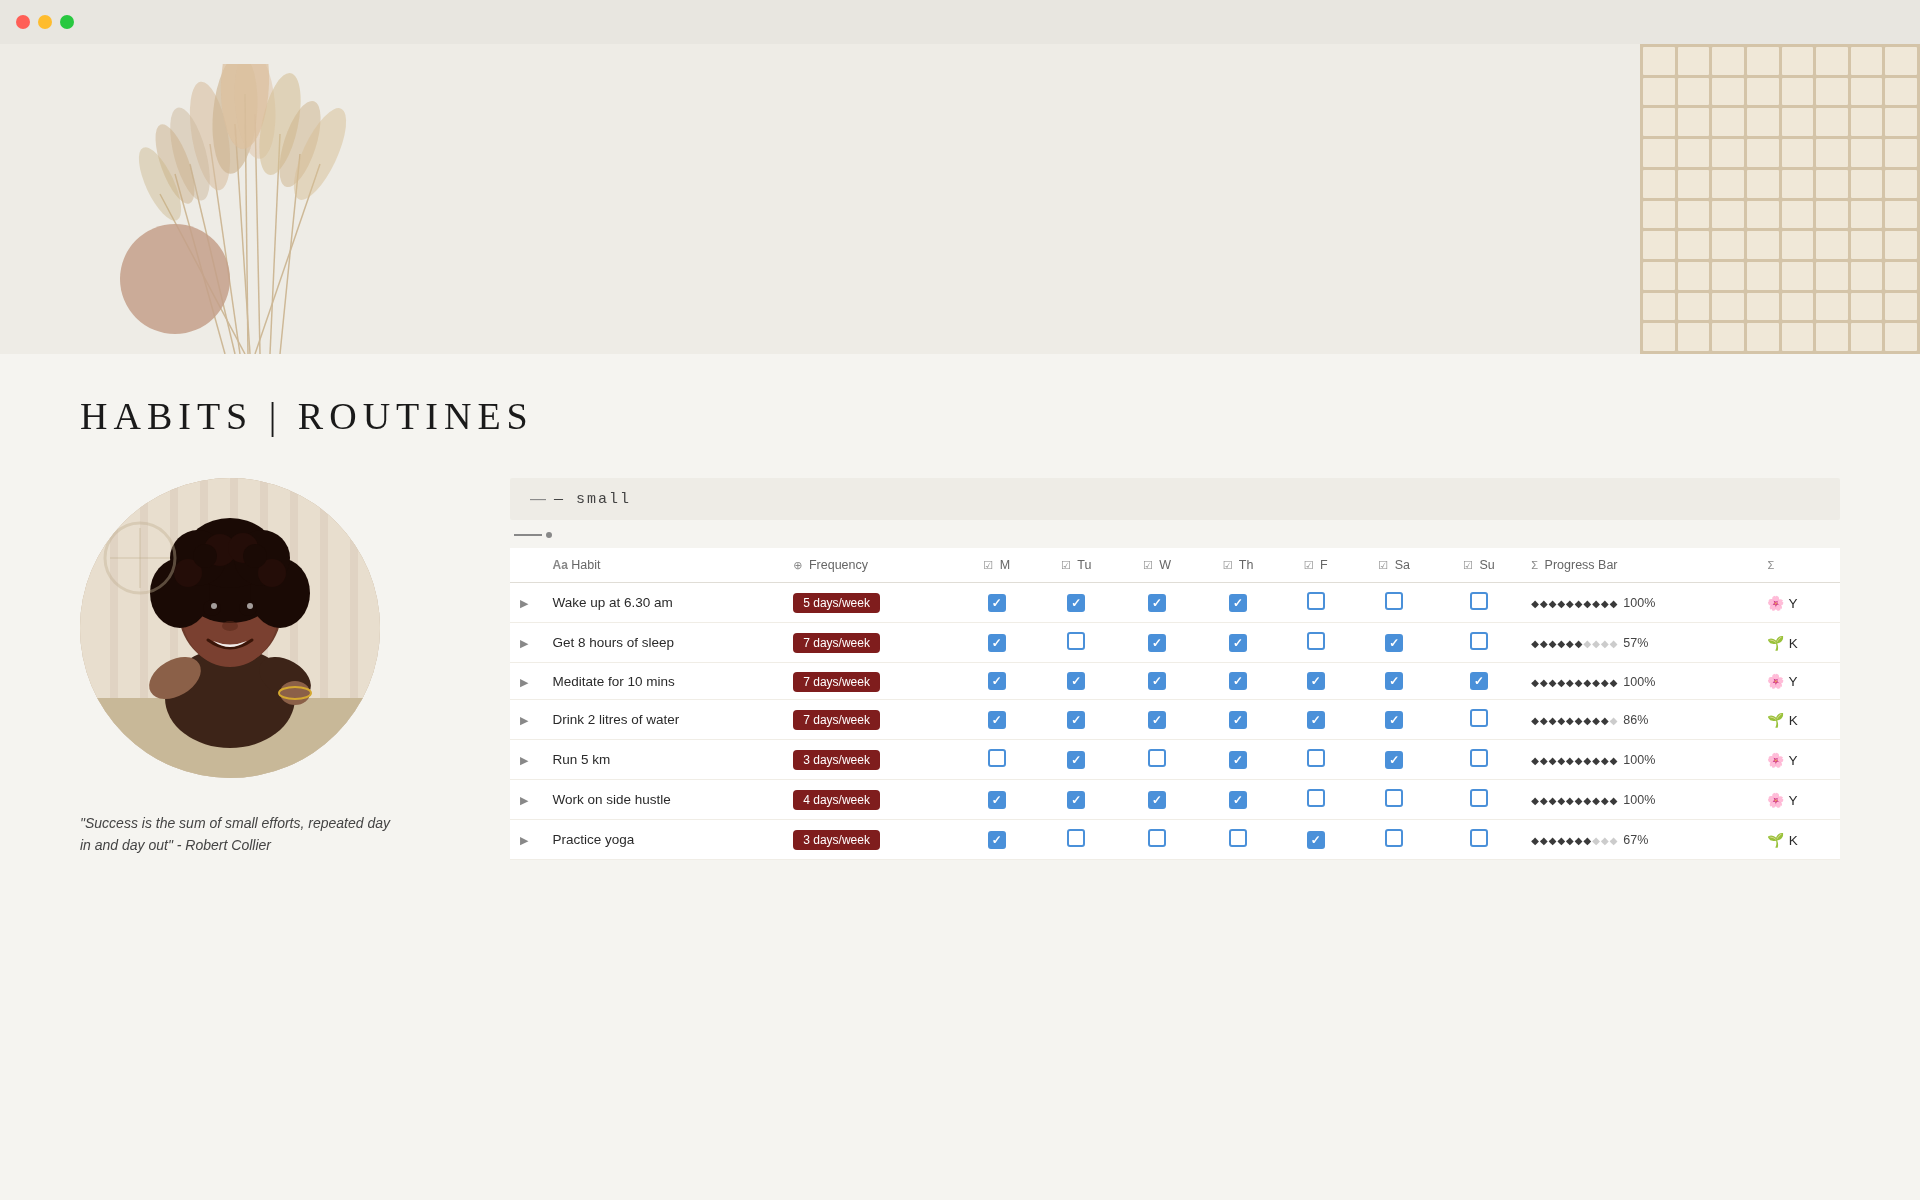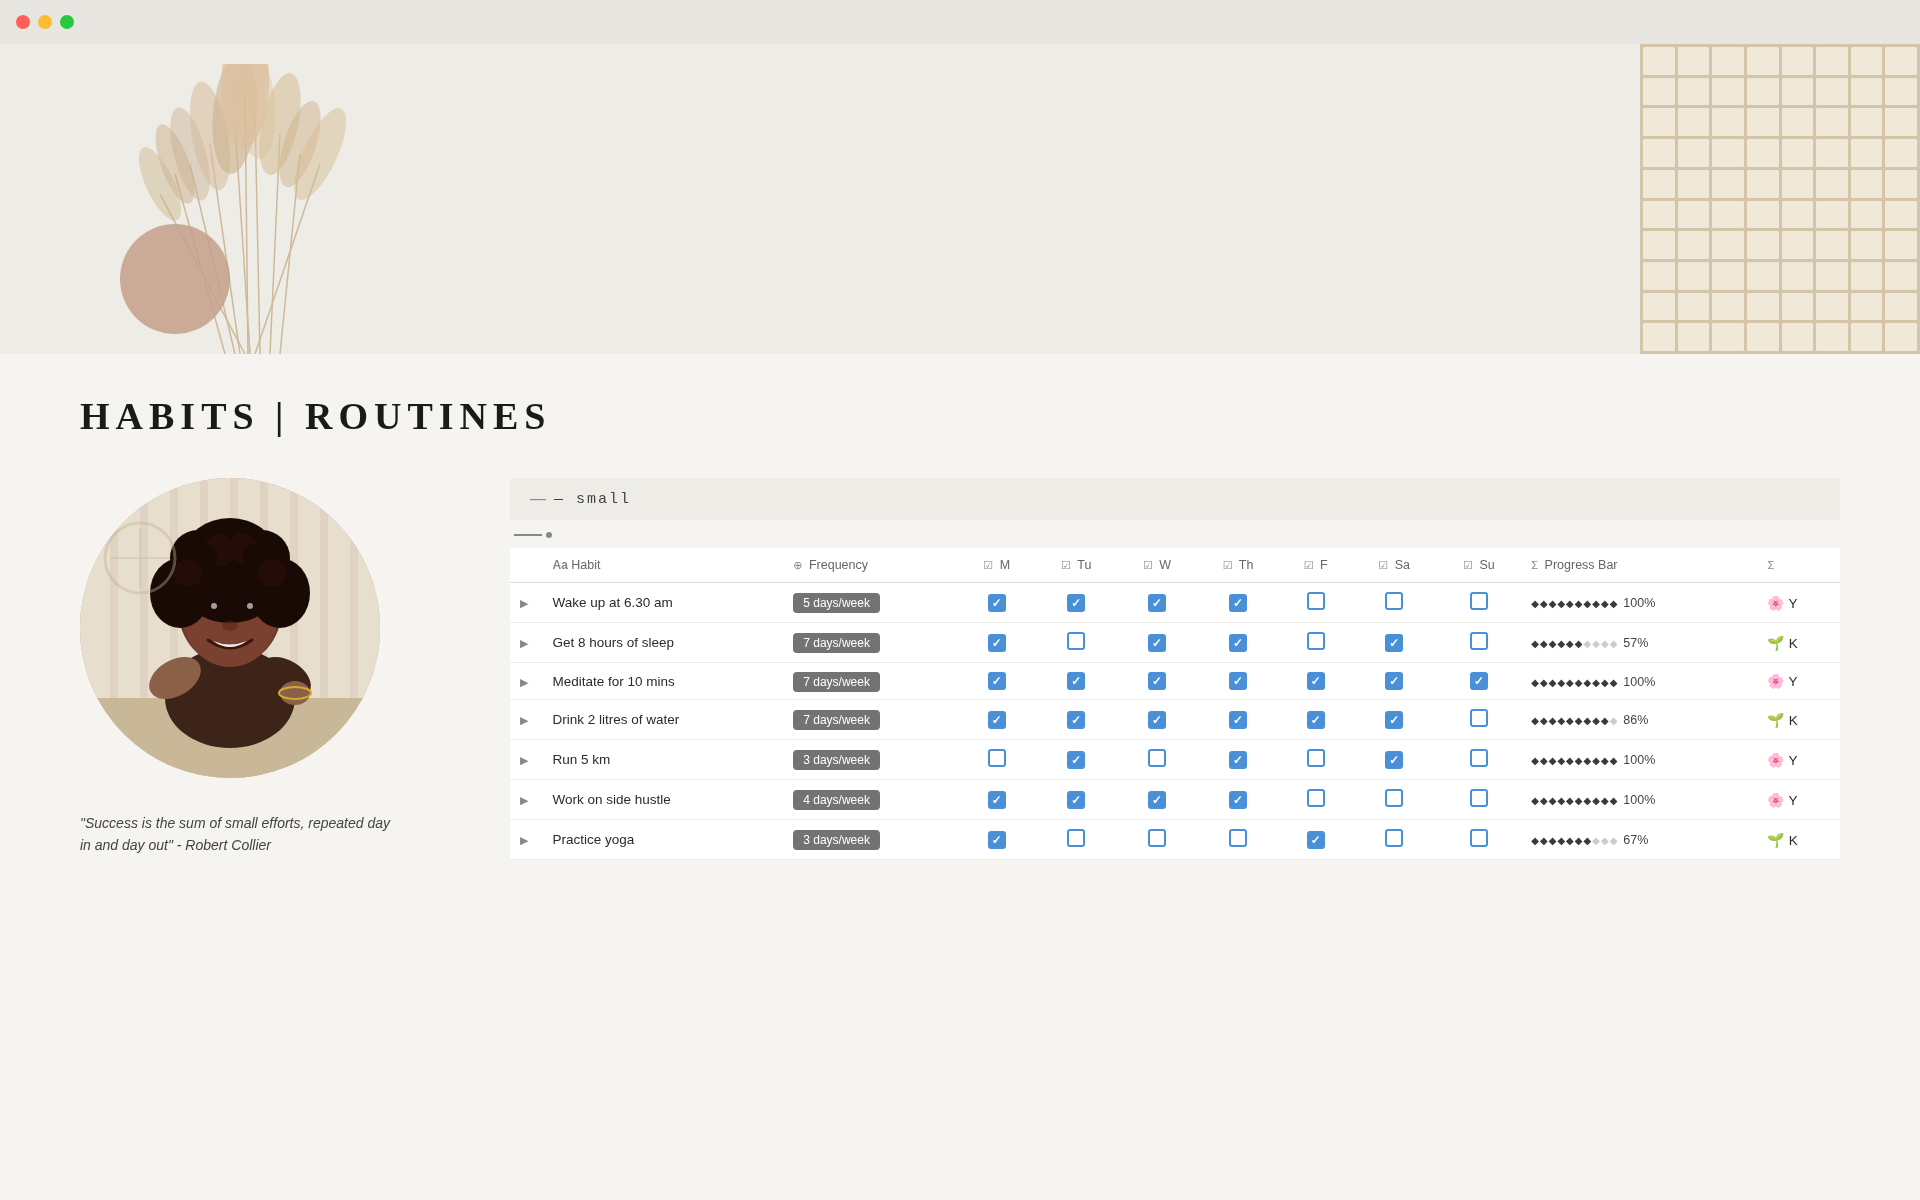--- a/index.html
+++ b/index.html
@@ -82,21 +82,21 @@
 
     
     .main-content {
       padding: 40px 80px;
       display: flex;
       flex-direction: column;
     }
 
     .page-title {
       font-size: 38px;
-      font-weight: 700;
+      font-weight: 400;
       letter-spacing: 6px;
       color: #1a1a1a;
       margin-bottom: 40px;
       font-family: Georgia, serif;
       text-transform: uppercase;
     }
 
     
     .content-row {
       display: flex;
@@ -209,21 +209,21 @@
     }
     .habit-table td {
       padding: 9px 10px;
       border-bottom: 1px solid #f0ede6;
       background: #fff;
       white-space: nowrap;
     }
 
     
     .freq-badge {
-      background: #737373;
+      background: #7f1d1d;
       color: #fff;
       padding: 3px 10px;
       border-radius: 4px;
       font-size: 12px;
       font-weight: 500;
     }
 
     
     .cb {
       width: 18px;

